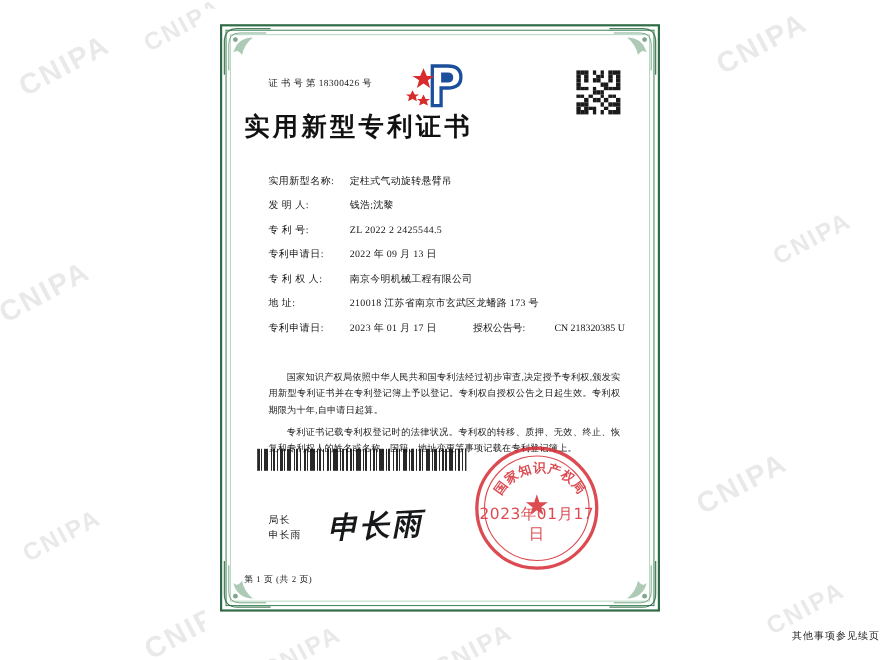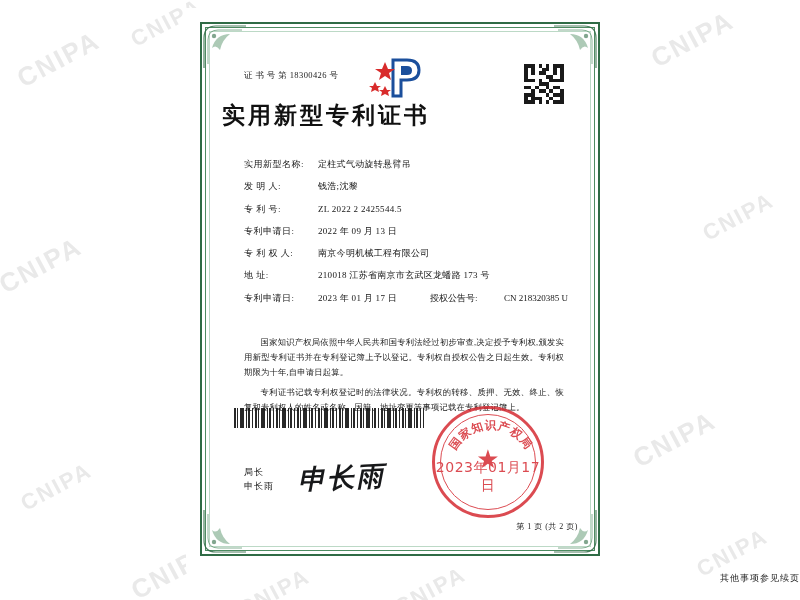--- a/index.html
+++ b/index.html
@@ -271,21 +271,21 @@
     font-size: 14px;
     color: #d4242c;
     font-family: "DejaVu Sans", sans-serif;
     letter-spacing: 0.5px;
   }
 
   .page-foot {
     position: absolute;
     left: 0; right: 0;
     bottom: 8px;
-    text-align: right;
+    text-align: left;
     font-size: 8px;
     color: #1b1b1b;
     letter-spacing: 0.5px;
   }
 
   .below-note {
     position: absolute;
     left: 0;
     right: 0;
     top: 572px;

